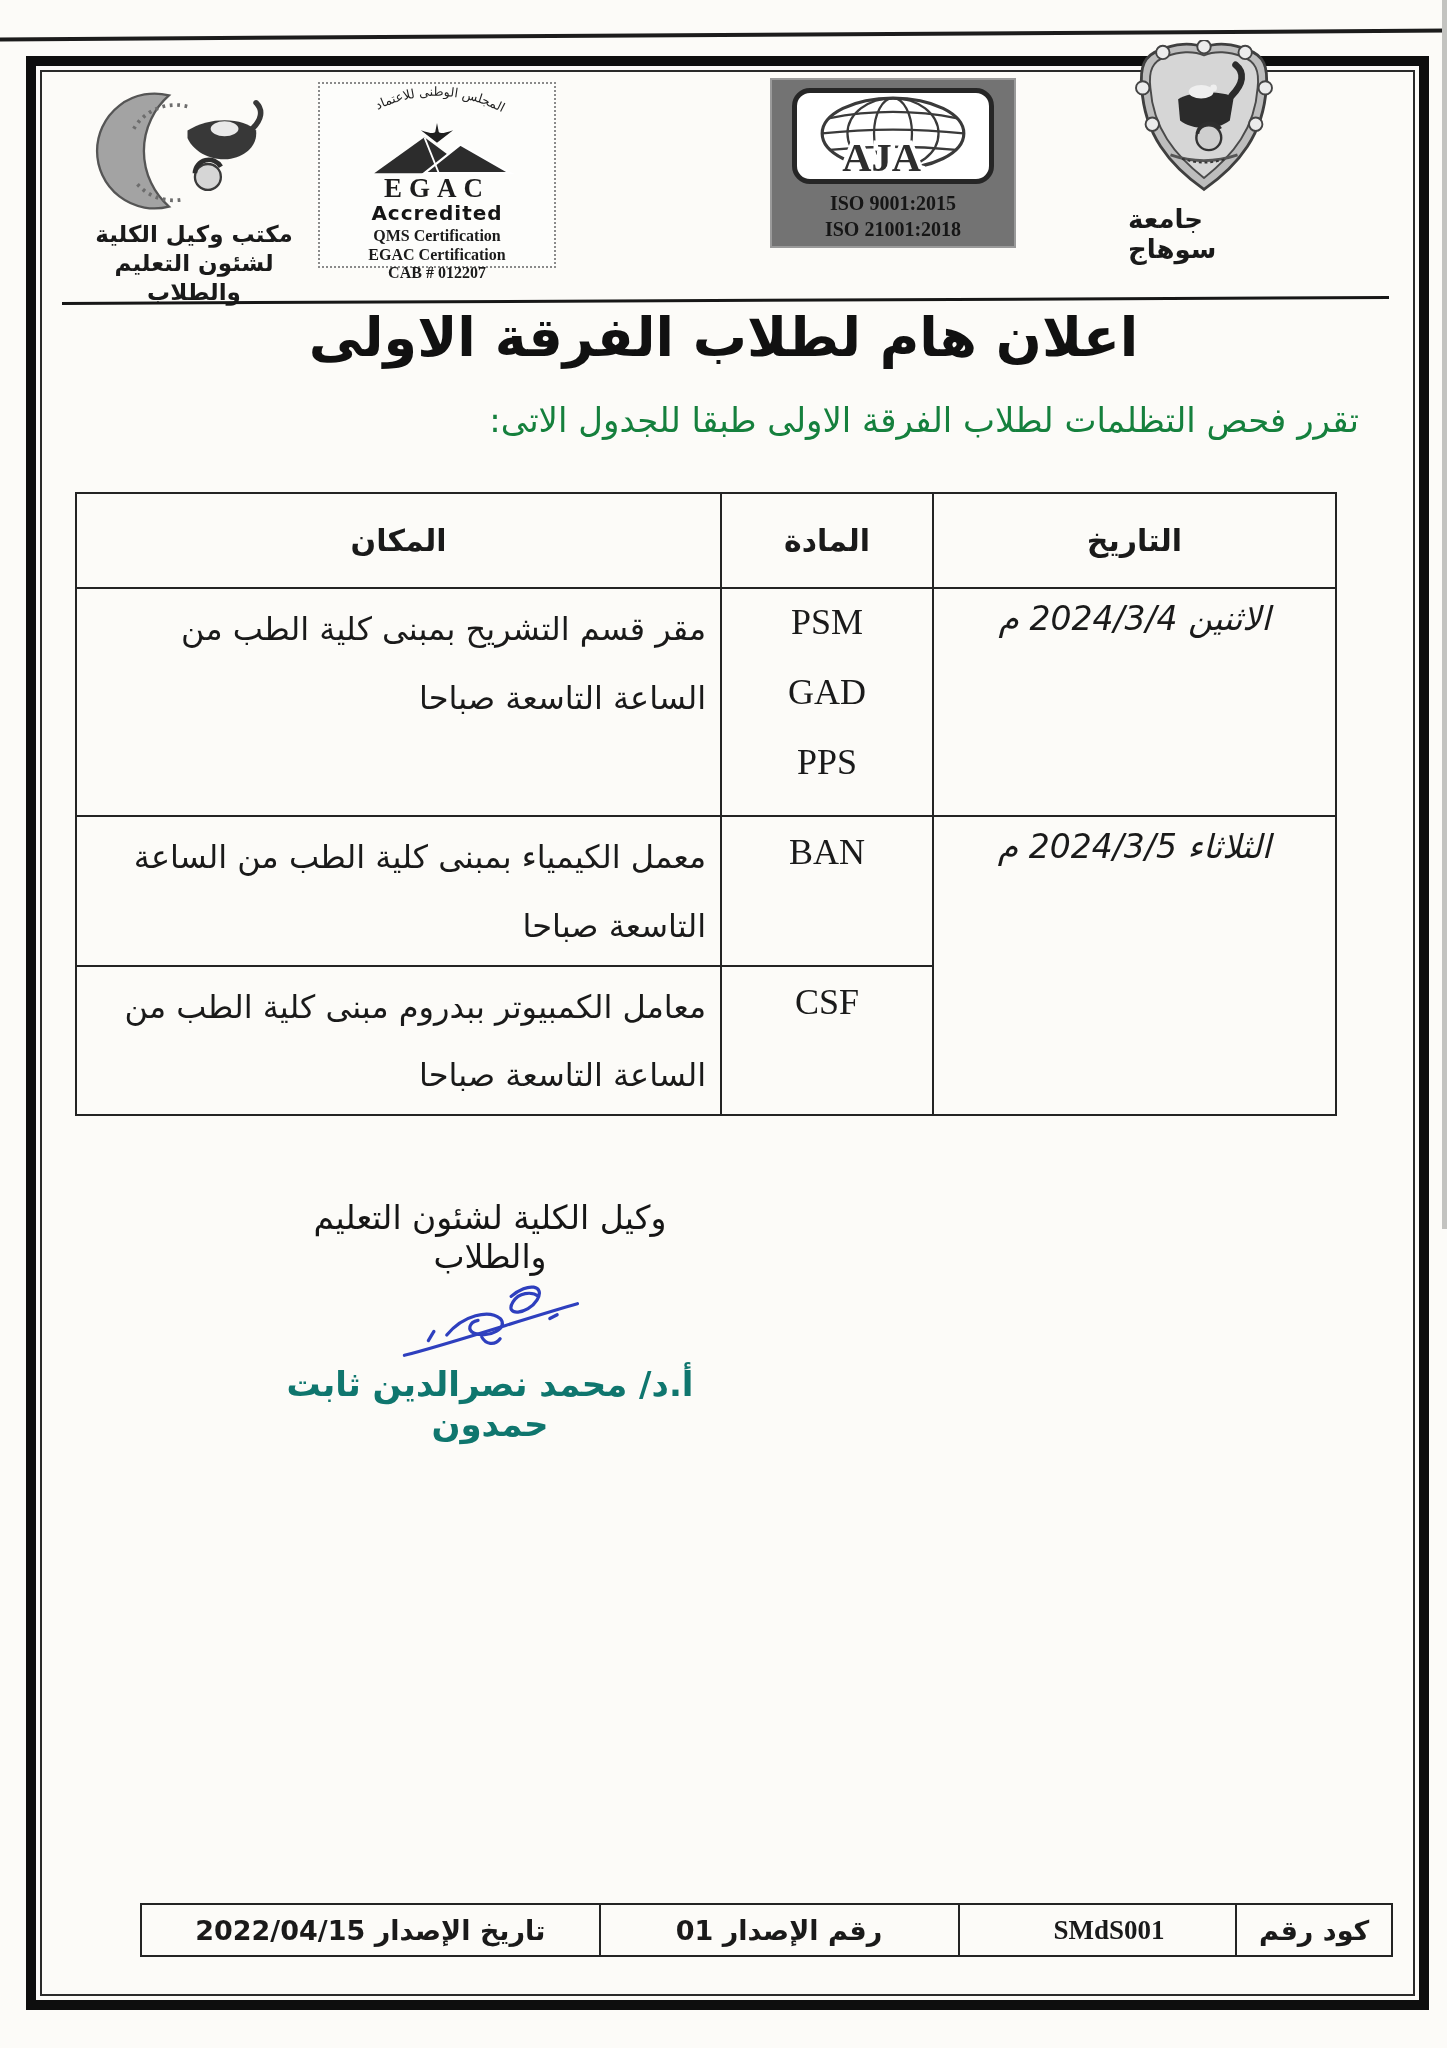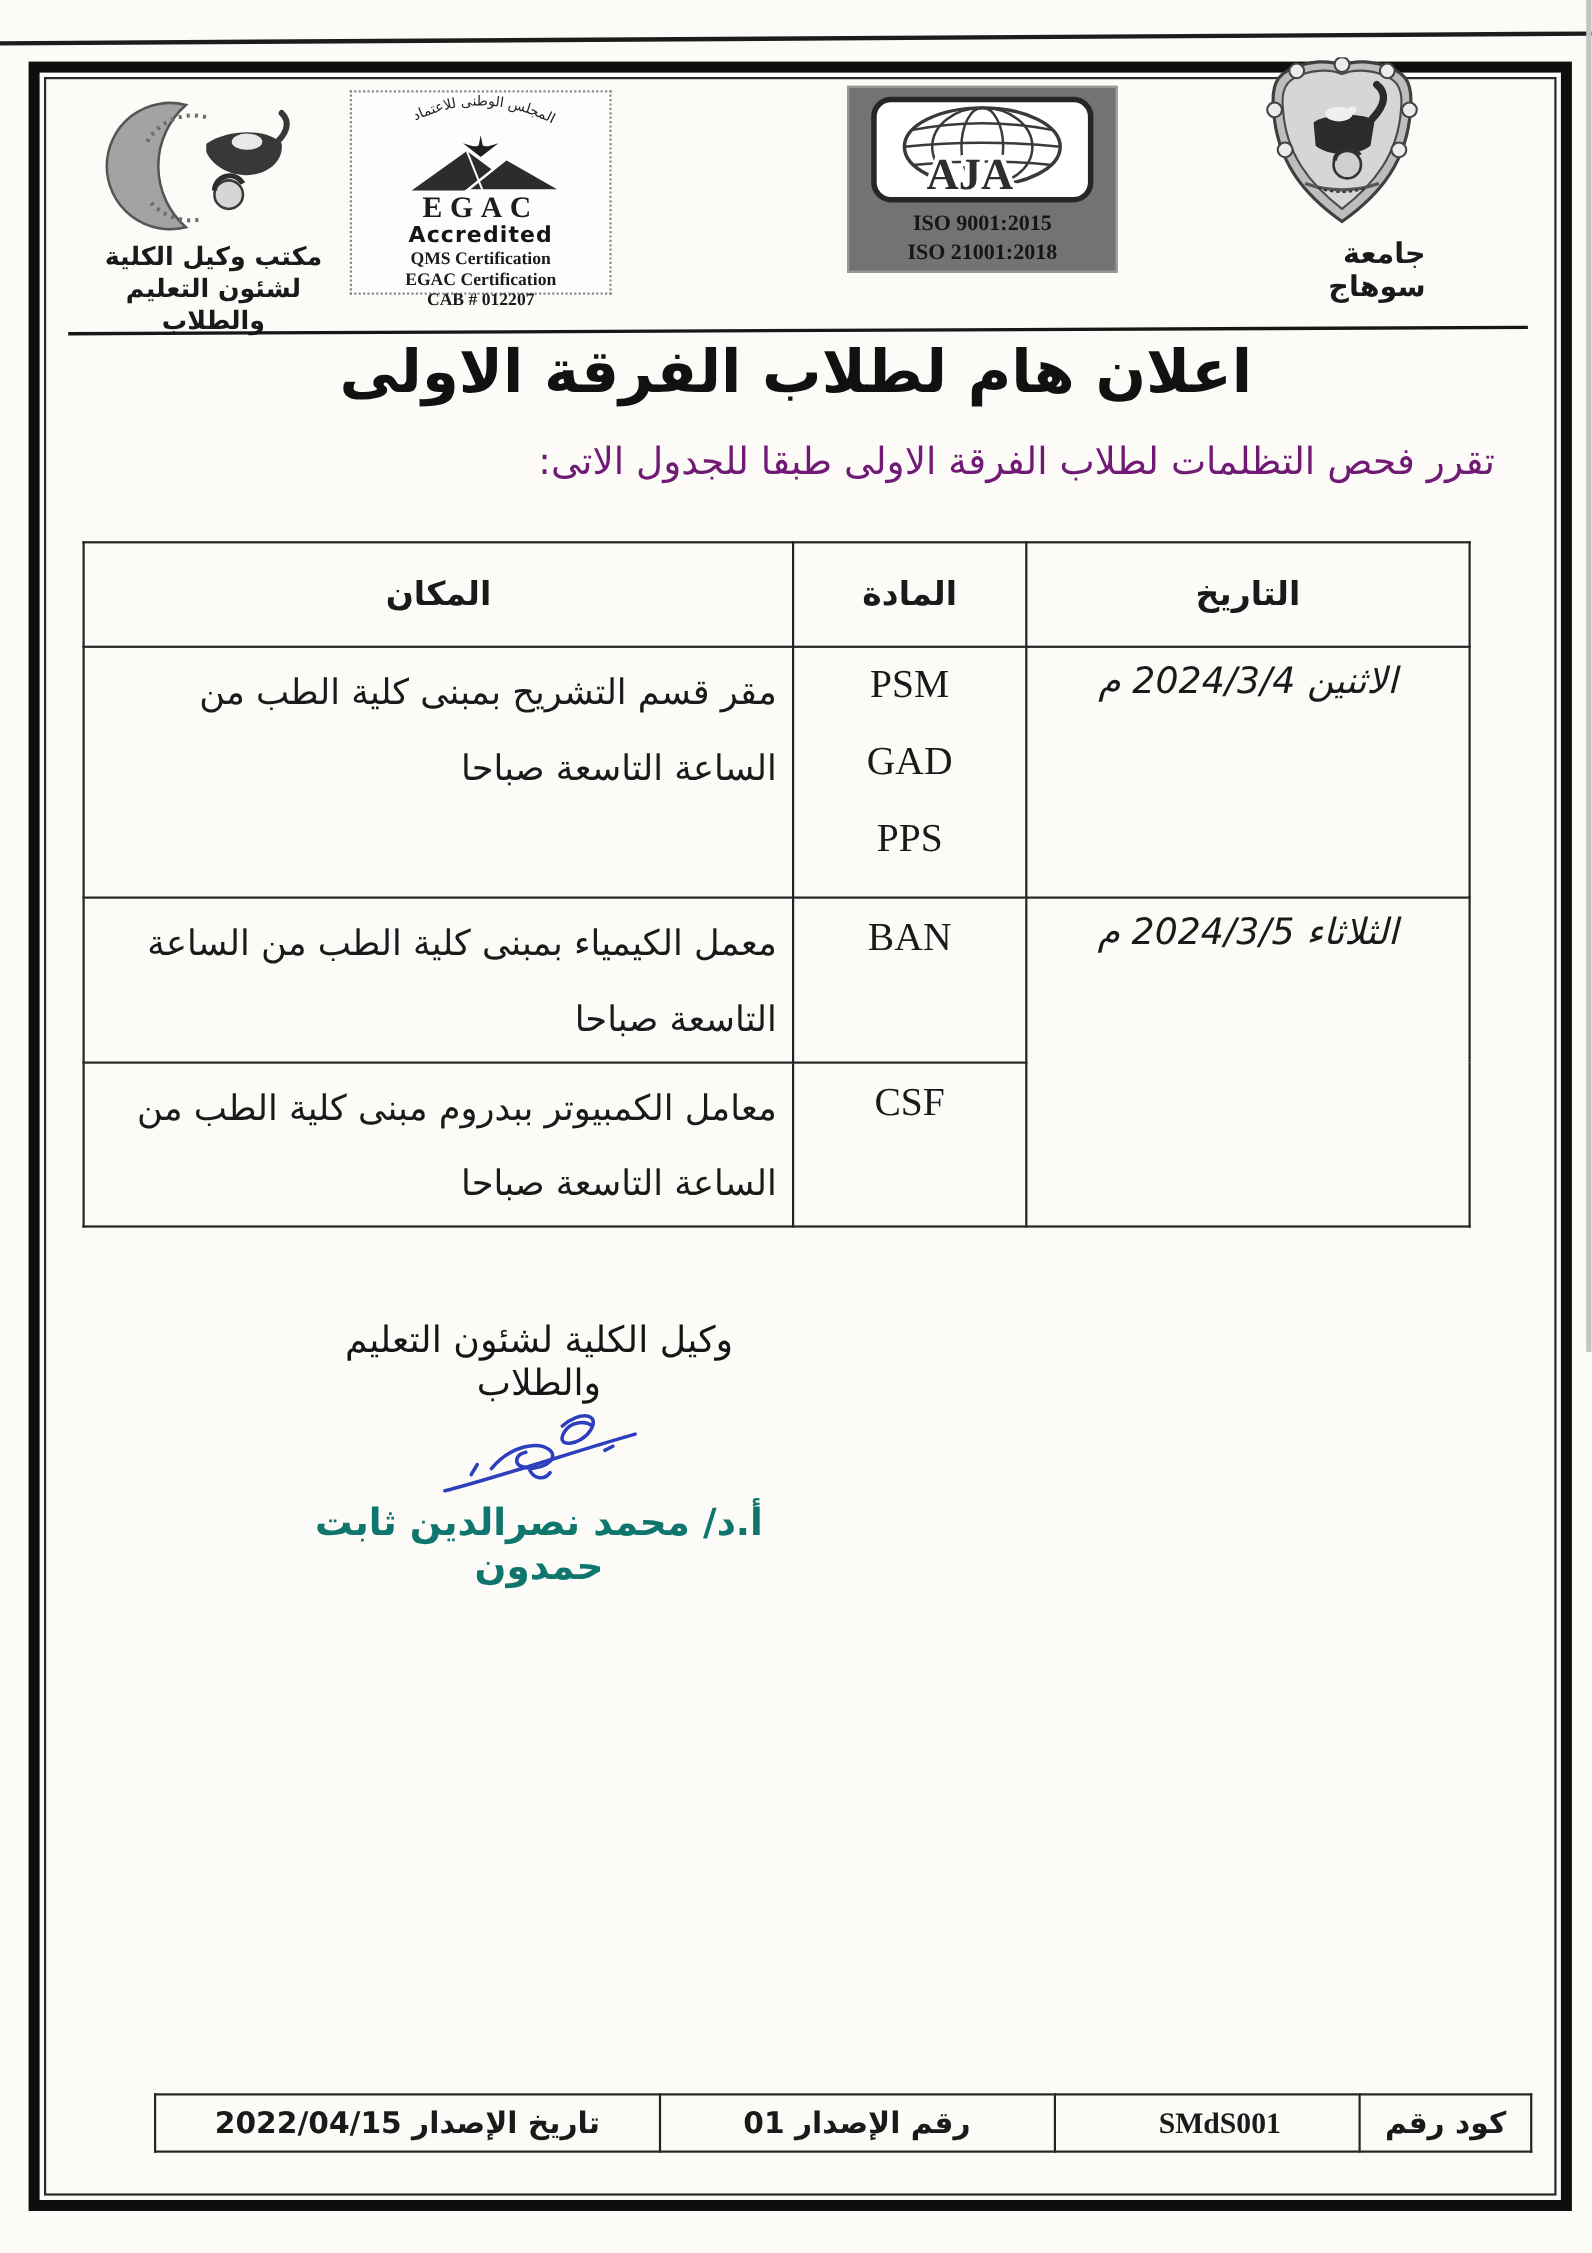--- a/index.html
+++ b/index.html
@@ -20,26 +20,26 @@
   
   .college-block{position:absolute;left:78px;top:88px;width:232px;text-align:center;}
   .office-text{font-weight:bold;font-size:23px;line-height:1.25;direction:rtl;margin-top:2px;}
   .egac-box{position:absolute;left:318px;top:82px;width:238px;height:186px;border:2px dotted #8a8a8a;text-align:center;box-sizing:border-box;padding-top:1px;background:#fdfdfb;}
   .egac-name{font-family:"Liberation Serif","DejaVu Serif",serif;font-weight:bold;font-size:27px;letter-spacing:7px;line-height:1;margin-top:-4px;color:#1d1d1d;}
   .egac-accredited{font-weight:bold;font-size:20px;line-height:1.1;letter-spacing:1px;color:#151515;}
   .egac-certs{font-family:"Liberation Serif","DejaVu Serif",serif;font-weight:bold;font-size:16px;line-height:1.17;margin-top:3px;color:#1b1b1b;}
   .aja-box{position:absolute;left:770px;top:78px;width:246px;height:170px;border:2px solid #9a9a9a;text-align:center;box-sizing:border-box;padding-top:8px;background:#737373;}
   .aja-logo{width:202px;height:96px;margin:0 auto;border:5px solid #262626;border-radius:18px;box-sizing:border-box;overflow:hidden;background:#fff;}
   .aja-iso{font-family:"Liberation Serif","DejaVu Serif",serif;font-weight:bold;font-size:20px;line-height:1.3;margin-top:6px;color:#161616;}
-  .univ-block{position:absolute;left:1128px;top:52px;width:168px;text-align:right;}
+  .univ-block{position:absolute;left:1128px;top:40px;width:168px;text-align:left;}
   .univ-name{font-weight:bold;font-size:26px;direction:rtl;margin-top:2px;}
   
   .divider{position:absolute;top:299px;left:62px;right:58px;height:3px;background:#171717;transform:rotate(-0.25deg);}
   .doc-title{position:absolute;top:306px;left:0;right:0;text-align:center;font-size:54px;font-weight:bold;direction:rtl;color:#111;}
-  .intro{position:absolute;top:400px;right:88px;font-size:34px;direction:rtl;color:#701a75;}
+  .intro{position:absolute;top:400px;right:88px;font-size:34px;direction:rtl;color:#15803d;}
   
   .sched{position:absolute;left:75px;top:492px;width:1262px;border-collapse:collapse;direction:rtl;table-layout:fixed;}
   .sched th,.sched td{border:2.5px solid #242424;vertical-align:top;box-sizing:border-box;}
   .sched th{height:95px;font-size:30px;font-weight:bold;text-align:center;vertical-align:middle;}
   .date-cell{font-size:33px;text-align:center;padding-top:10px;font-style:italic;}
   .subj-cell{font-family:"Liberation Serif","DejaVu Serif",serif;font-size:36px;text-align:center;direction:ltr;}
   .subj-line{margin:14px 0 34px 0;line-height:1;}
   .subj-line.single{margin:16px 0 0 0;}
   .place-cell{font-size:32px;line-height:2.15;padding:6px 14px 4px 10px;text-align:right;}
   .row-a td{height:220px;}

